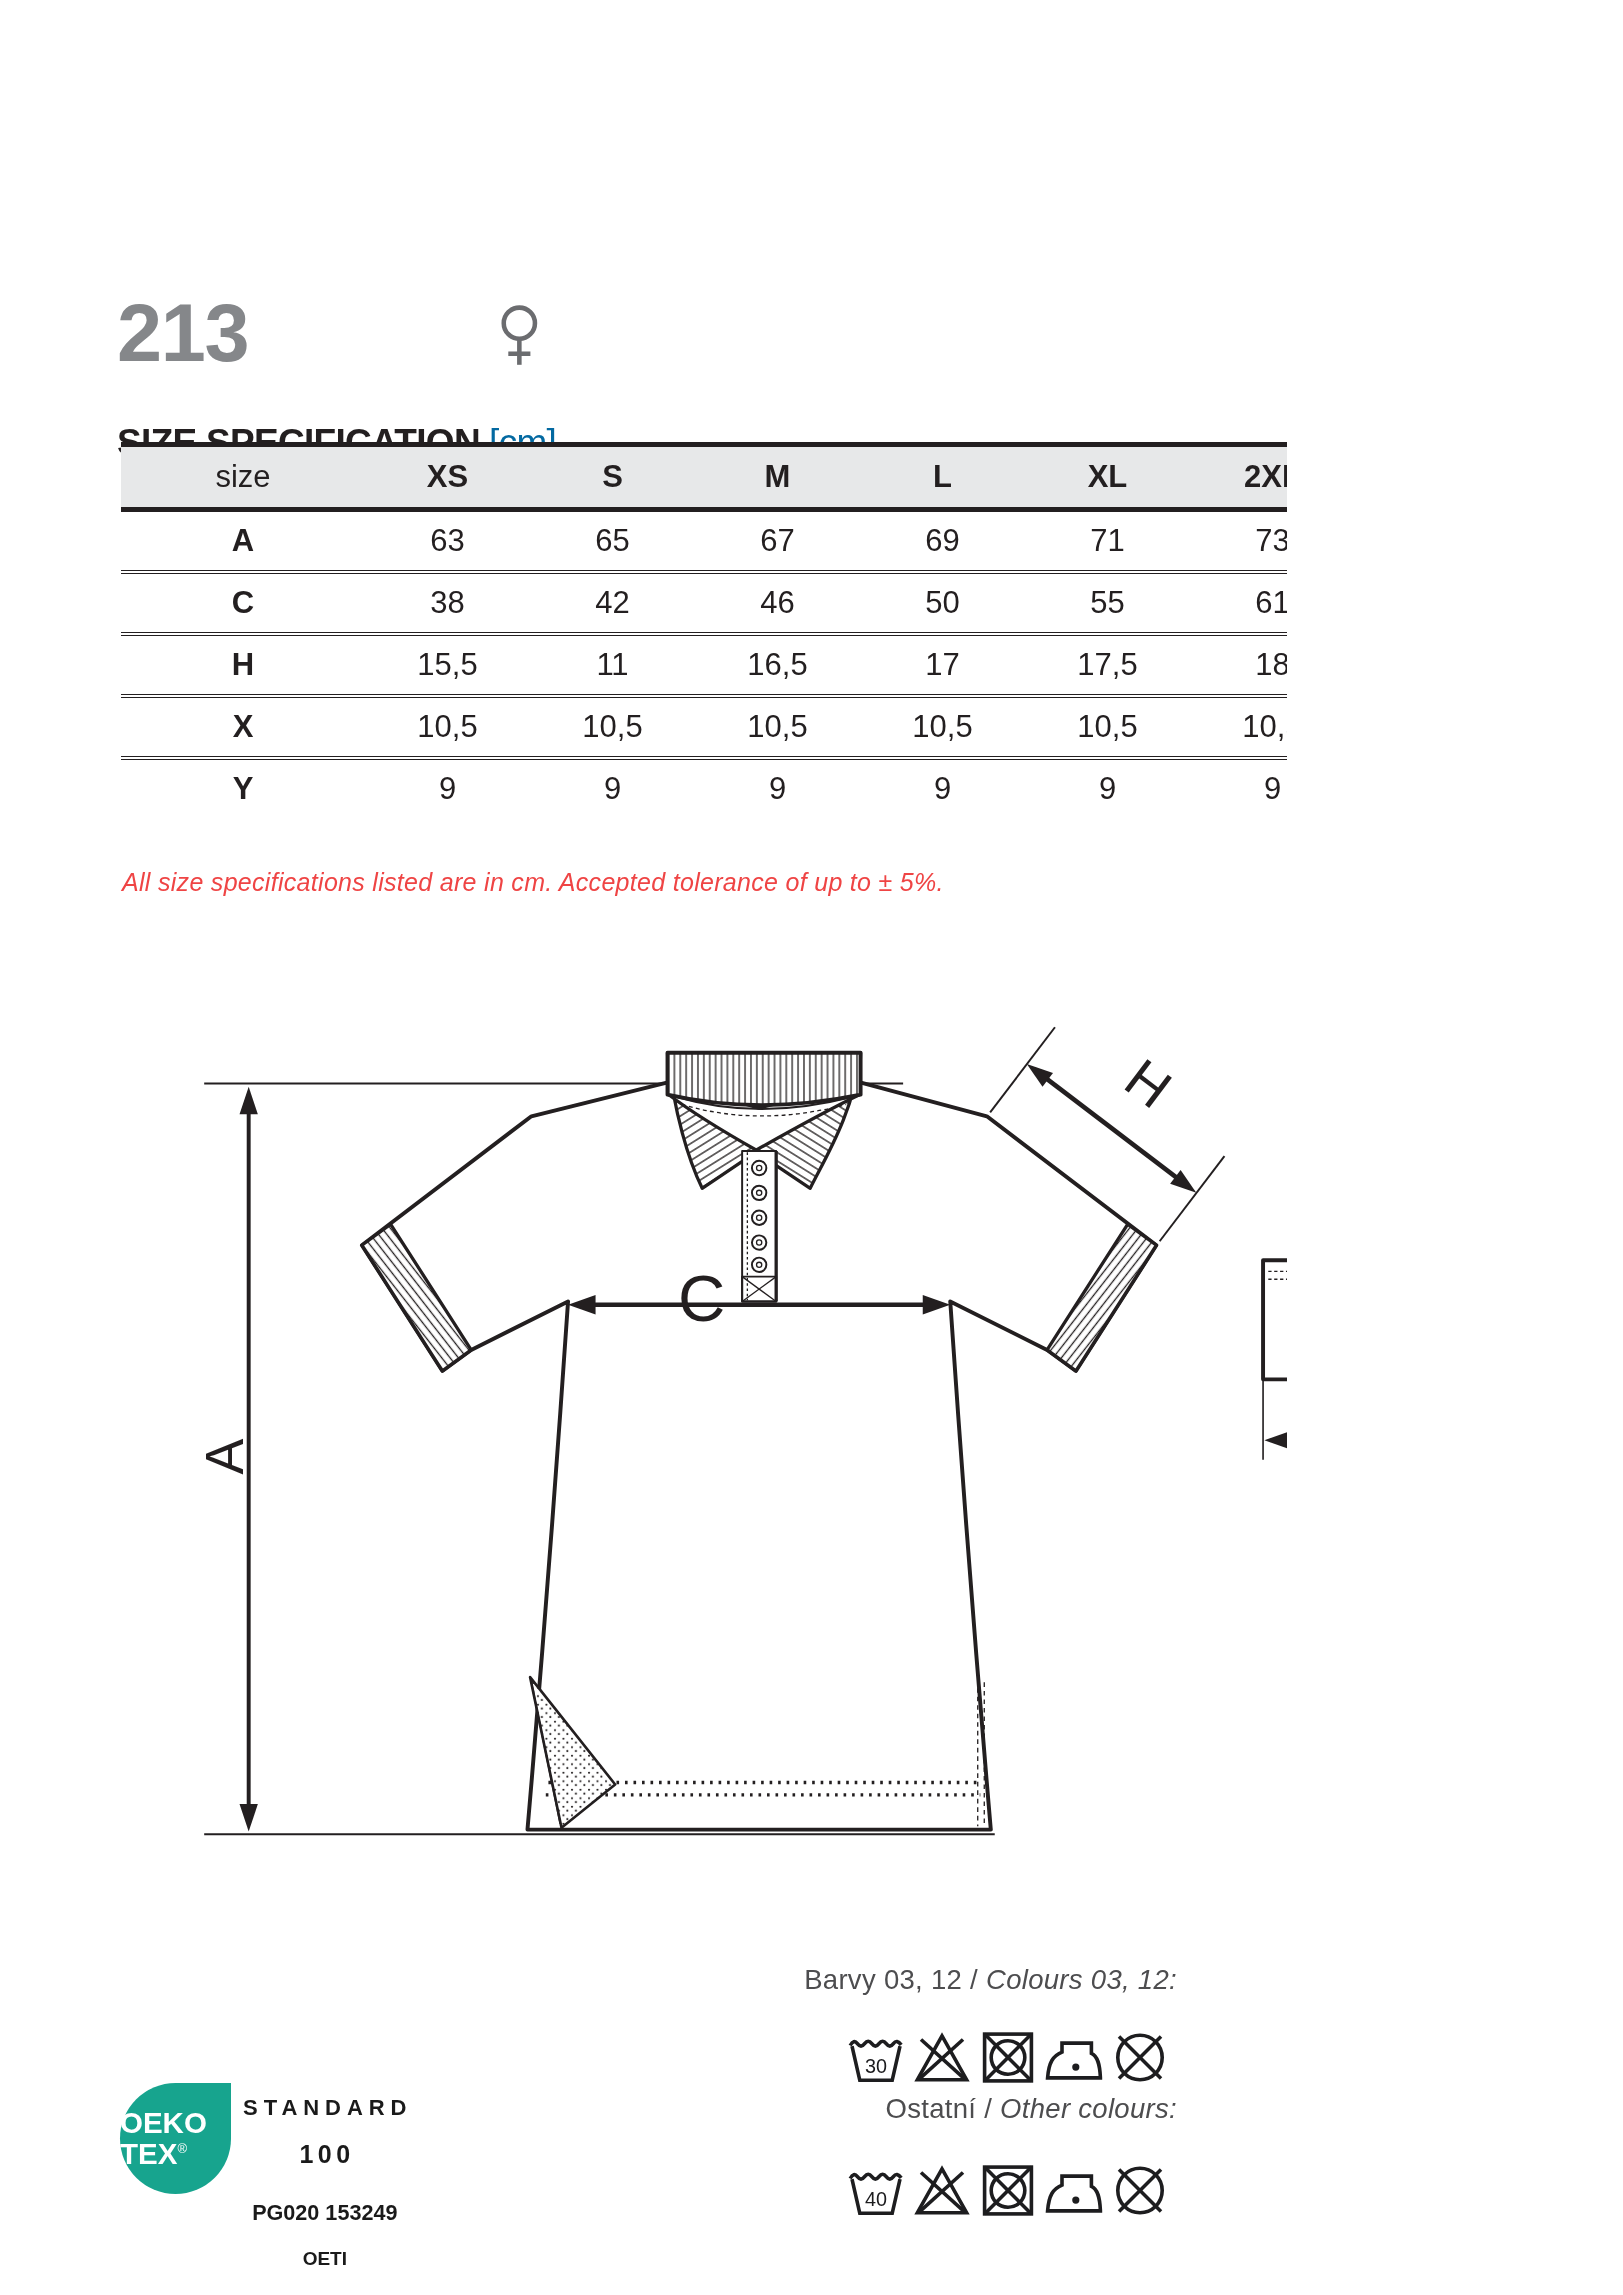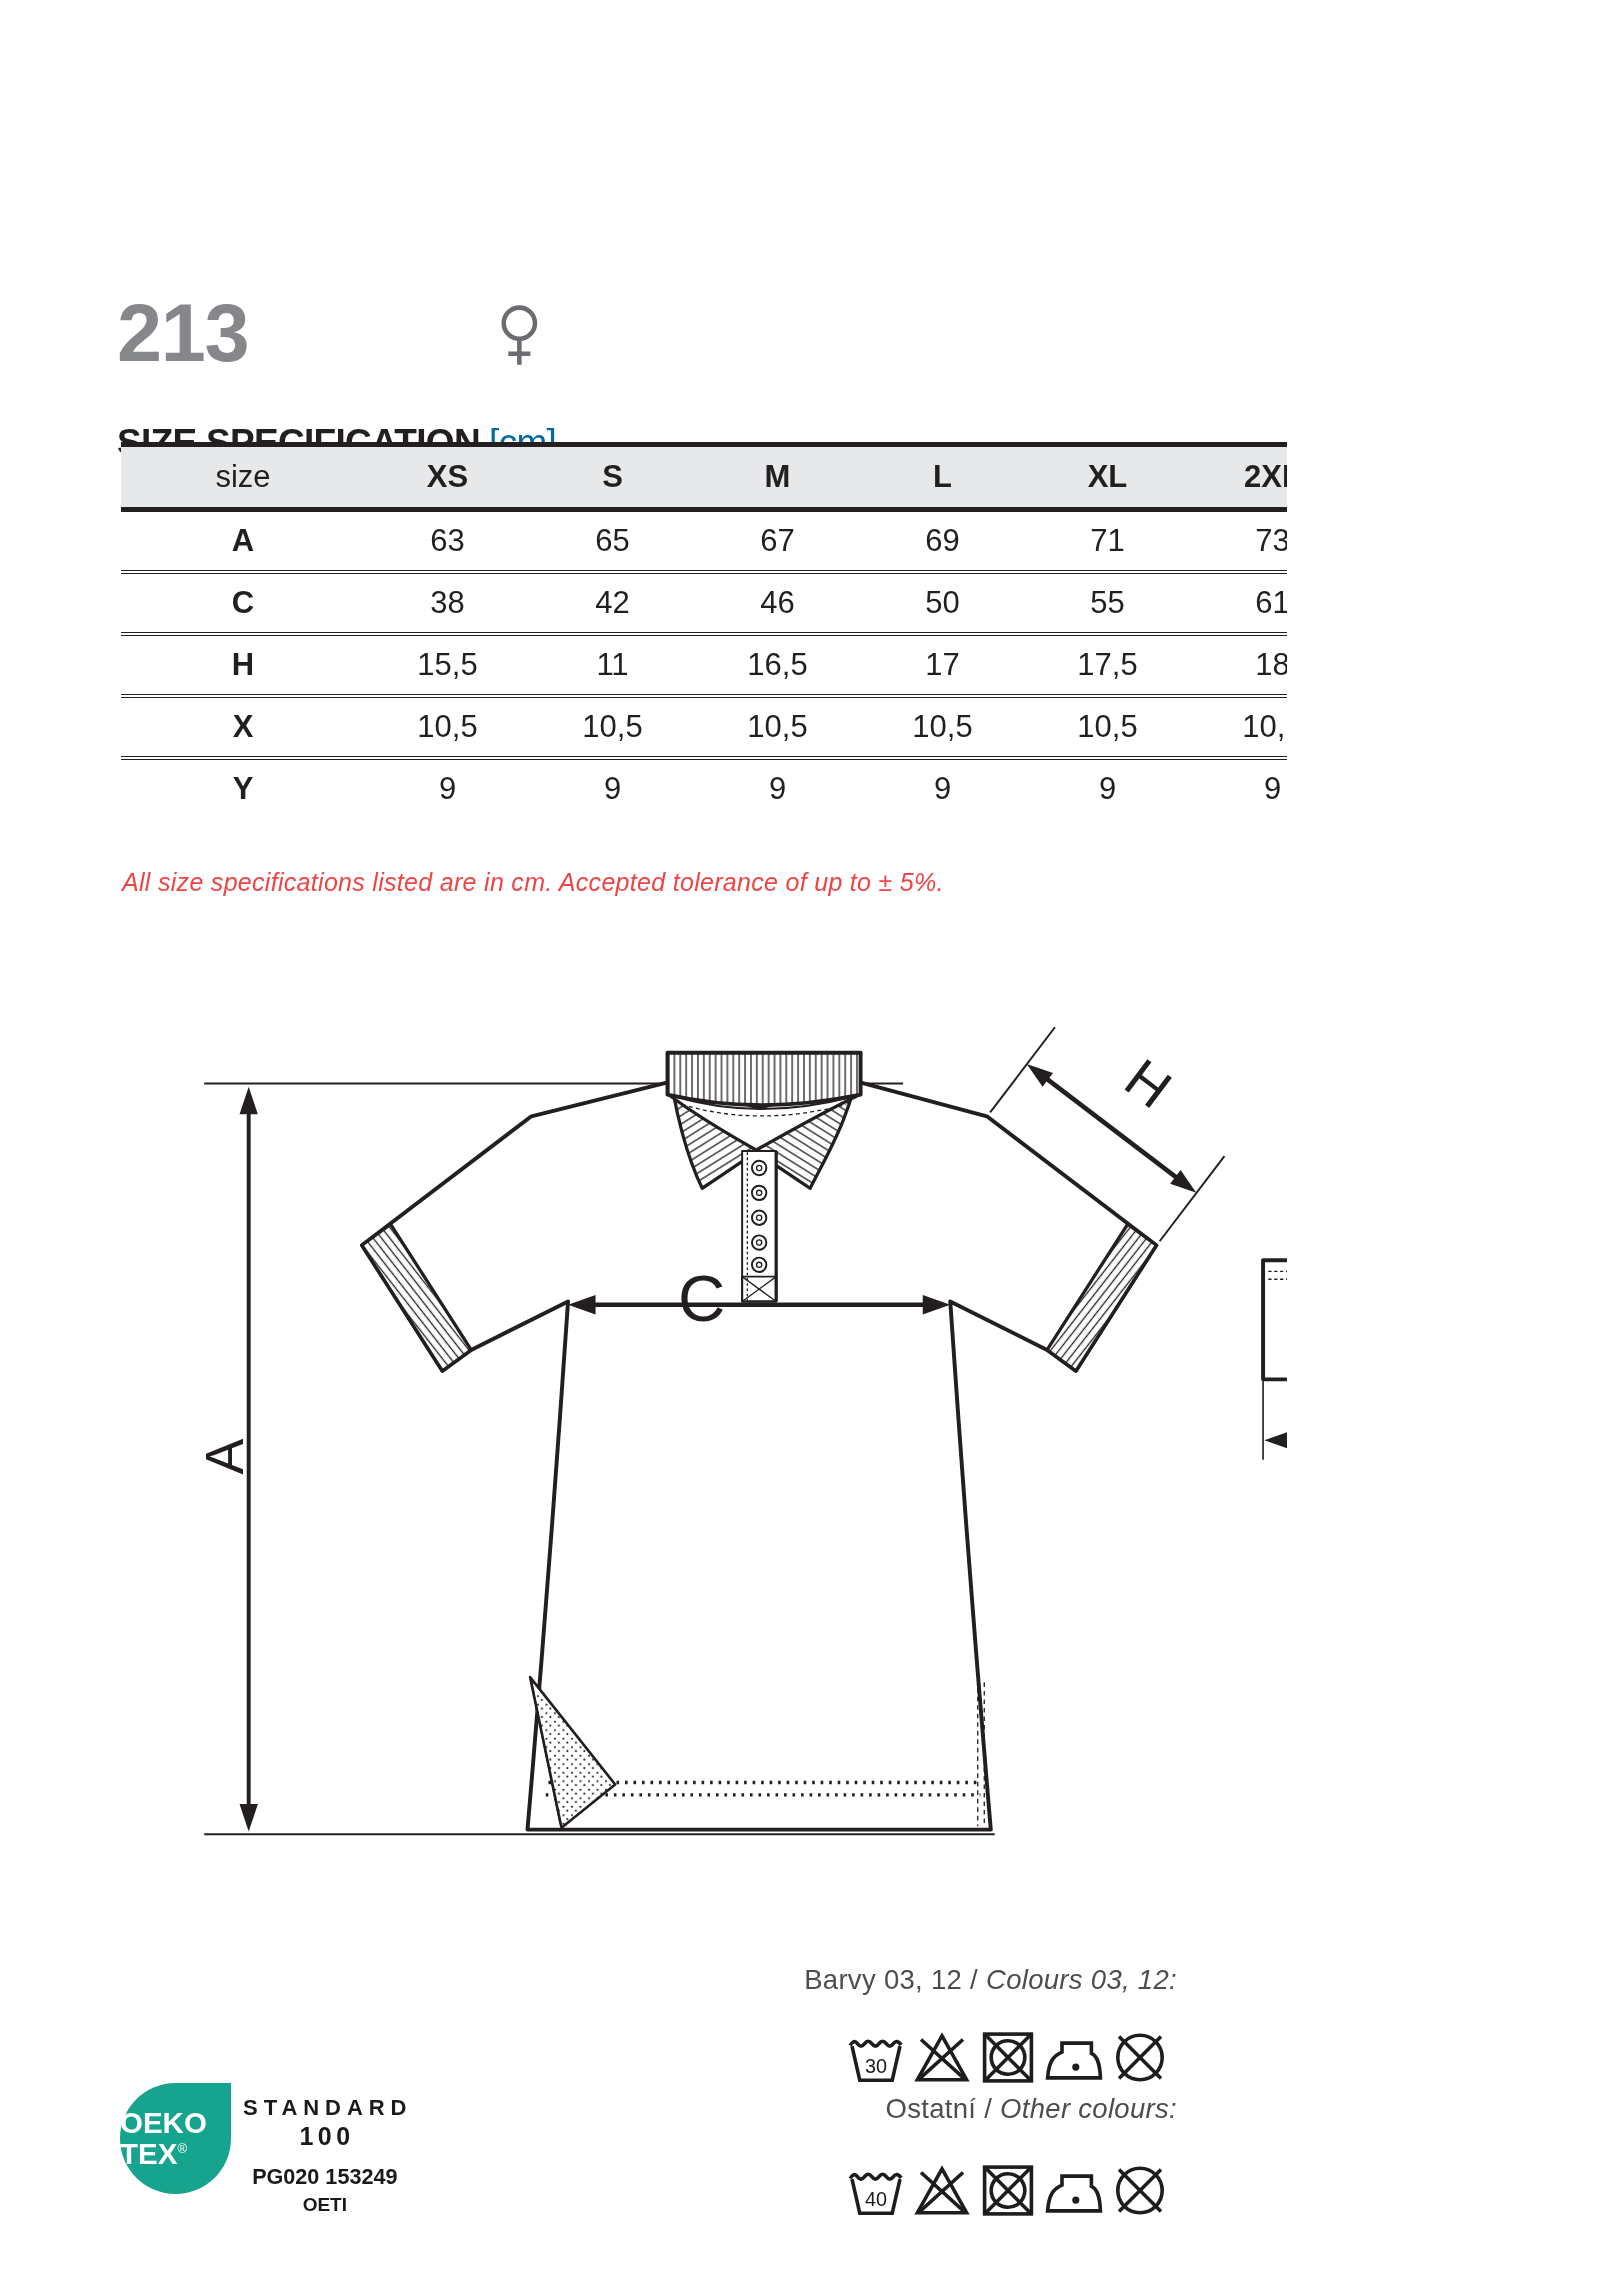--- a/index.html
+++ b/index.html
@@ -49,21 +49,21 @@
 
   
   .cert{position:absolute;left:120px;top:2083px;display:flex;align-items:flex-start;}
   .cert-badge{width:111px;height:111px;background:#17a48e;border-radius:50% 0 50% 50%;
               display:flex;flex-direction:column;align-items:flex-start;justify-content:center;
               color:#fff;font-weight:700;line-height:1.02;}
   .cert-badge .b1{font-size:29.5px;letter-spacing:0px;}
   .cert-badge .b2{font-size:29.5px;}
   .cert-badge sup{font-size:13px;font-weight:400;vertical-align:super;}
   .cert-text{margin-left:18.3px;width:151px;display:flex;flex-direction:column;align-items:center;
-             color:#1a1a1a;padding-top:11.8px;}
+             color:#1a1a1a;padding-top:11.8px;gap:18px;}
   .cert-text .std{font-size:22px;font-weight:700;letter-spacing:0.27em;margin-right:-0.27em;}
   .cert-text .std2{font-size:25px;font-weight:700;letter-spacing:0.18em;margin-right:-0.18em;margin-top:1.3px;}
   .cert-text .lic{font-size:21.6px;font-weight:700;margin-top:13px;letter-spacing:0px;}
   .cert-text .inst{font-size:19px;font-weight:700;margin-top:3.9px;}
 
   svg text{font-family:"Liberation Sans", sans-serif;}
 </style>
 </head>
 <body>
 

